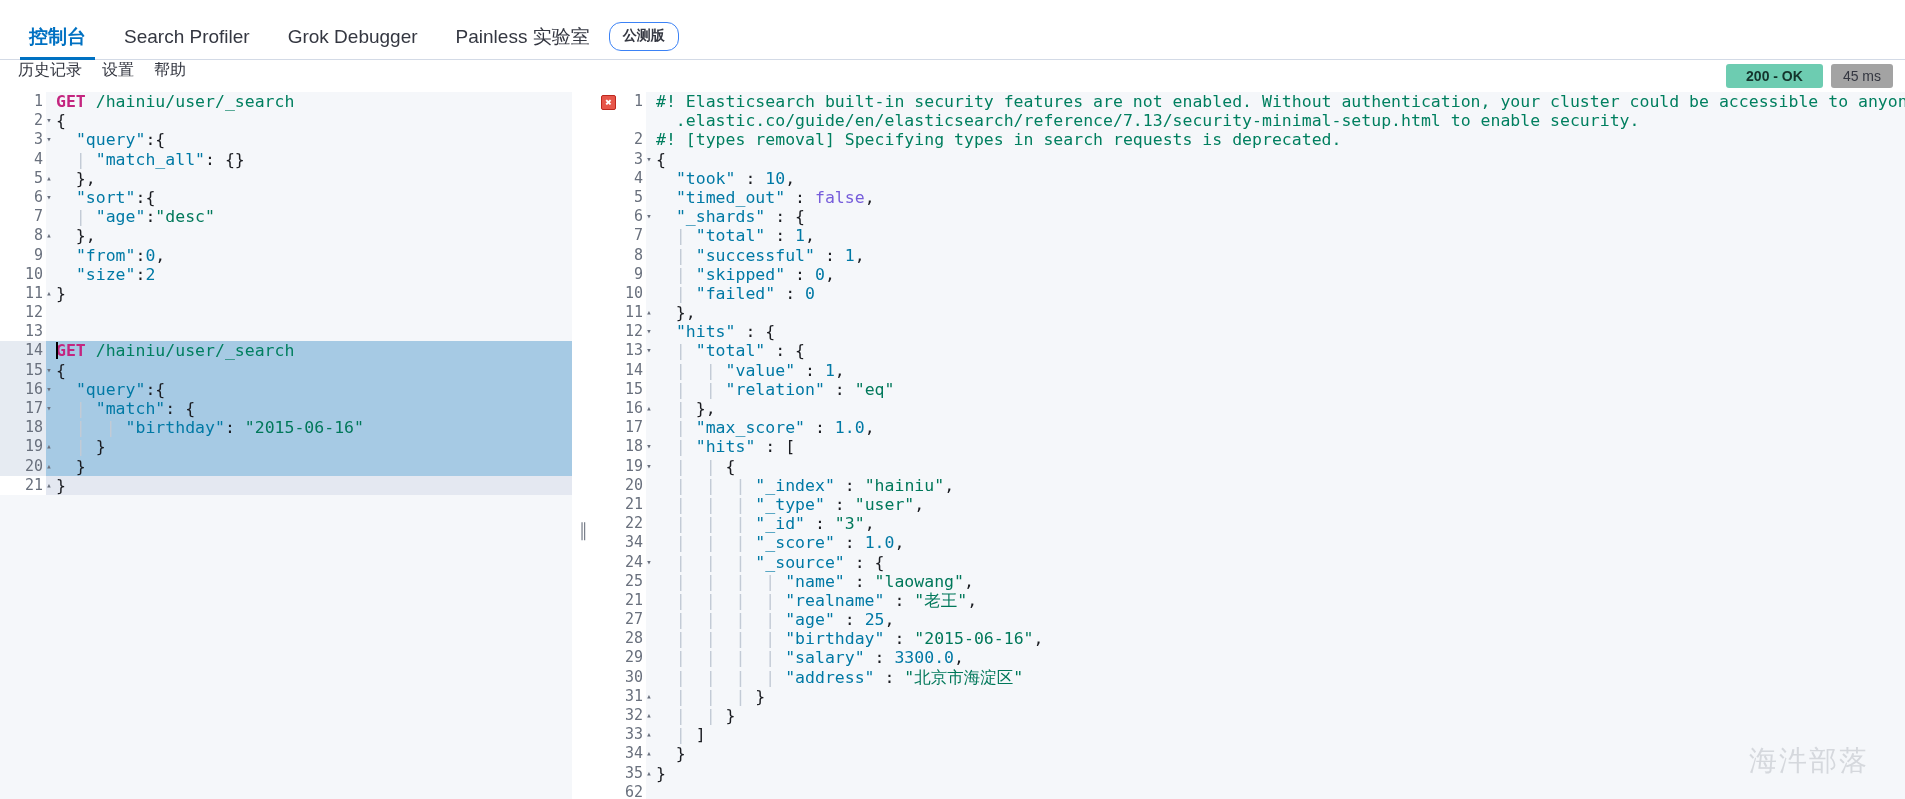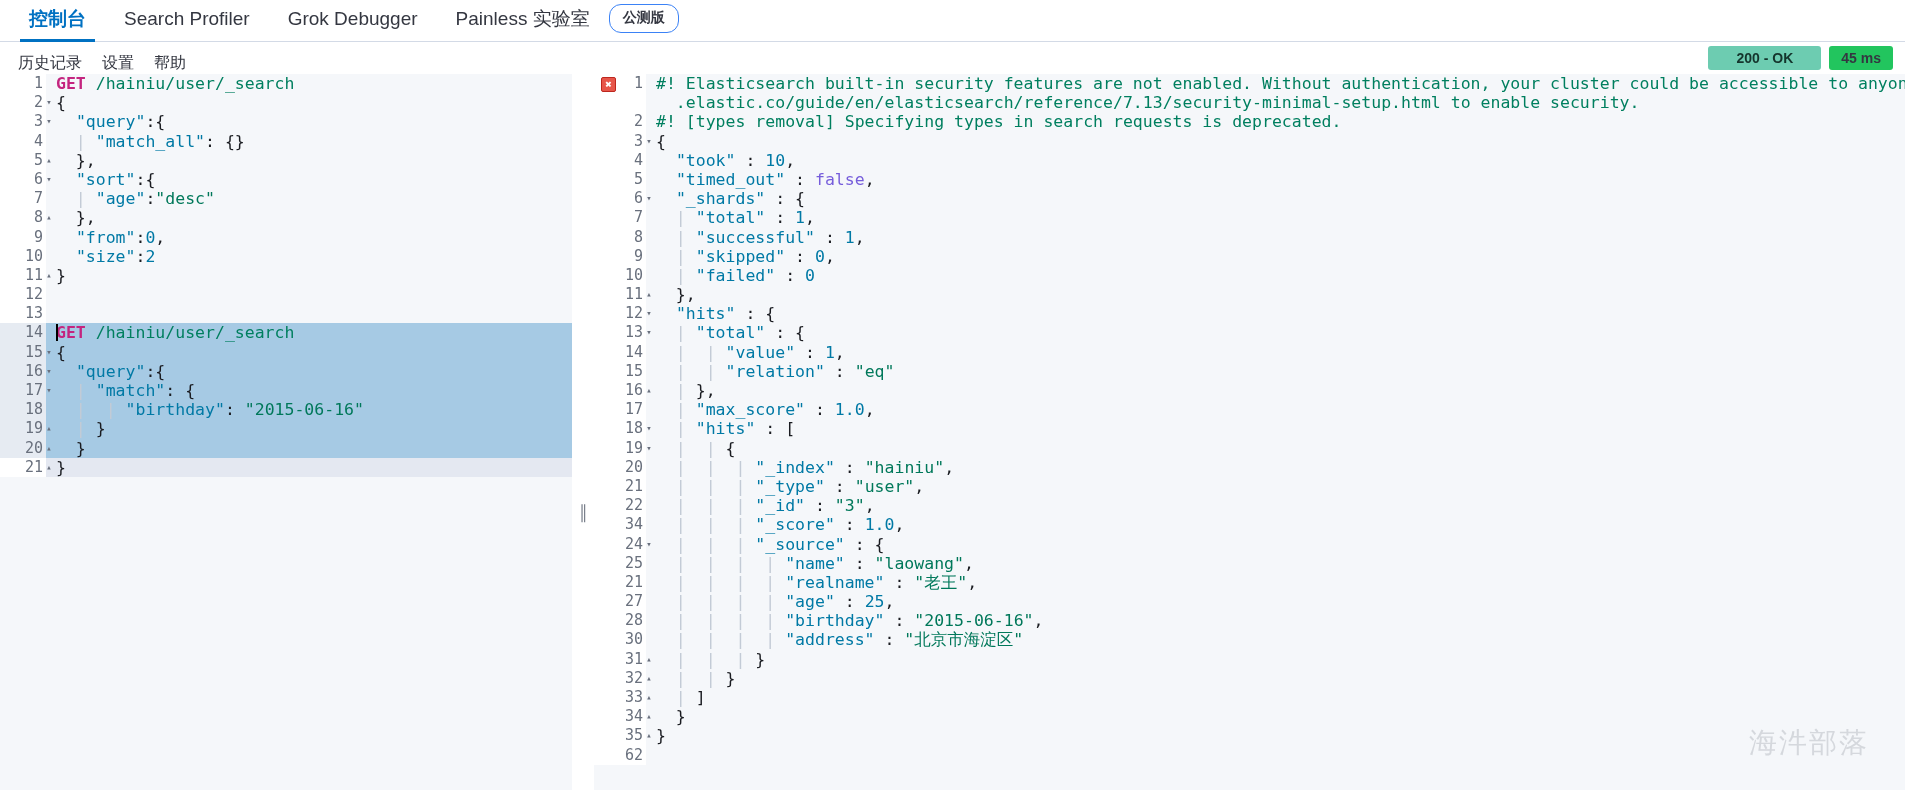--- a/index.html
+++ b/index.html
@@ -5,21 +5,21 @@
   * { box-sizing: border-box; margin: 0; padding: 0; }
   html, body {
     width: 1905px; height: 799px;
     background: #ffffff;
     font-family: "Liberation Sans", sans-serif;
     overflow: hidden;
   }
 
   
   .tabbar {
-    height: 42px;
+    height: 60px;
     display: flex;
     align-items: flex-end;
     padding-left: 10px;
     border-bottom: 1px solid #d3dae6;
     background: #ffffff;
   }
   .tab {
     position: relative;
     font-size: 19px;
     color: #343741;
@@ -44,21 +44,21 @@
     color: #343741;
     padding: 4px 13px 5px 13px;
     margin-bottom: 8px;
     white-space: nowrap;
   }
 
   
   .menubar {
     height: 32px;
     display: flex;
-    align-items: flex-end;
+    align-items: flex-start;
     padding-left: 8px;
     position: relative;
     background: #ffffff;
   }
   .menu-item {
     font-size: 16px;
     color: #343741;
     padding: 0 10px;
     cursor: pointer;
     white-space: nowrap;
@@ -67,29 +67,29 @@
     position: absolute;
     right: 12px; top: 50%;
     transform: translateY(-50%);
     display: flex; align-items: center; gap: 8px;
   }
   .status-ok {
     background: #6dccb1;
     color: #14342c;
     font-size: 14px;
     font-weight: 700;
-    padding: 4px 28px;
+    padding: 4px 20px;
     border-radius: 3px;
     white-space: nowrap;
   }
   .status-ms {
-    background: #22c55e;
+    background: #a3a3a3;
     color: #343741;
     font-size: 14px;
-    font-weight: 700;
+    font-weight: 400;
     padding: 4px 12px;
     border-radius: 3px;
     white-space: nowrap;
   }
 
   
   .console {
     display: flex;
     height: 716px;
     width: 1905px;
@@ -476,20 +476,24 @@
         </div>
         <div class="row">
           <div class="gutter">27</div>
           <div class="txt txt-bg"><span class="t-guide">  |  |  |  | </span><span class="t-key">"age"</span><span class="t-punc"> : </span><span class="t-num">25</span><span class="t-punc">,</span></div>
         </div>
         <div class="row">
           <div class="gutter">28</div>
           <div class="txt txt-bg"><span class="t-guide">  |  |  |  | </span><span class="t-key">"birthday"</span><span class="t-punc"> : </span><span class="t-str">"2015-06-16"</span><span class="t-punc">,</span></div>
         </div>
         <div class="row">
+          <div class="gutter">29</div>
+          <div class="txt txt-bg"><span class="t-guide">  |  |  |  | </span><span class="t-key">"salary"</span><span class="t-punc"> : </span><span class="t-num">3300.0</span><span class="t-punc">,</span></div>
+        </div>
+        <div class="row">
           <div class="gutter">30</div>
           <div class="txt txt-bg"><span class="t-guide">  |  |  |  | </span><span class="t-key">"address"</span><span class="t-punc"> : </span><span class="t-str">"北京市海淀区"</span></div>
         </div>
         <div class="row">
           <div class="gutter">31<span class="fold">▴</span></div>
           <div class="txt txt-bg"><span class="t-guide">  |  |  | </span><span class="t-punc">}</span></div>
         </div>
         <div class="row">
           <div class="gutter">32<span class="fold">▴</span></div>
           <div class="txt txt-bg"><span class="t-guide">  |  | </span><span class="t-punc">}</span></div>

